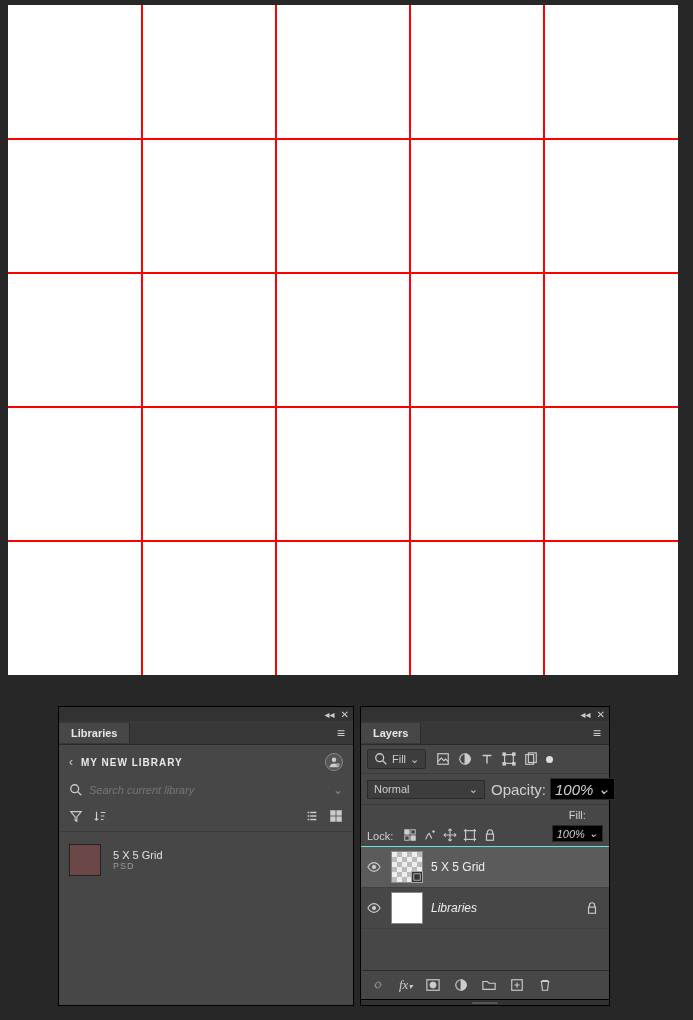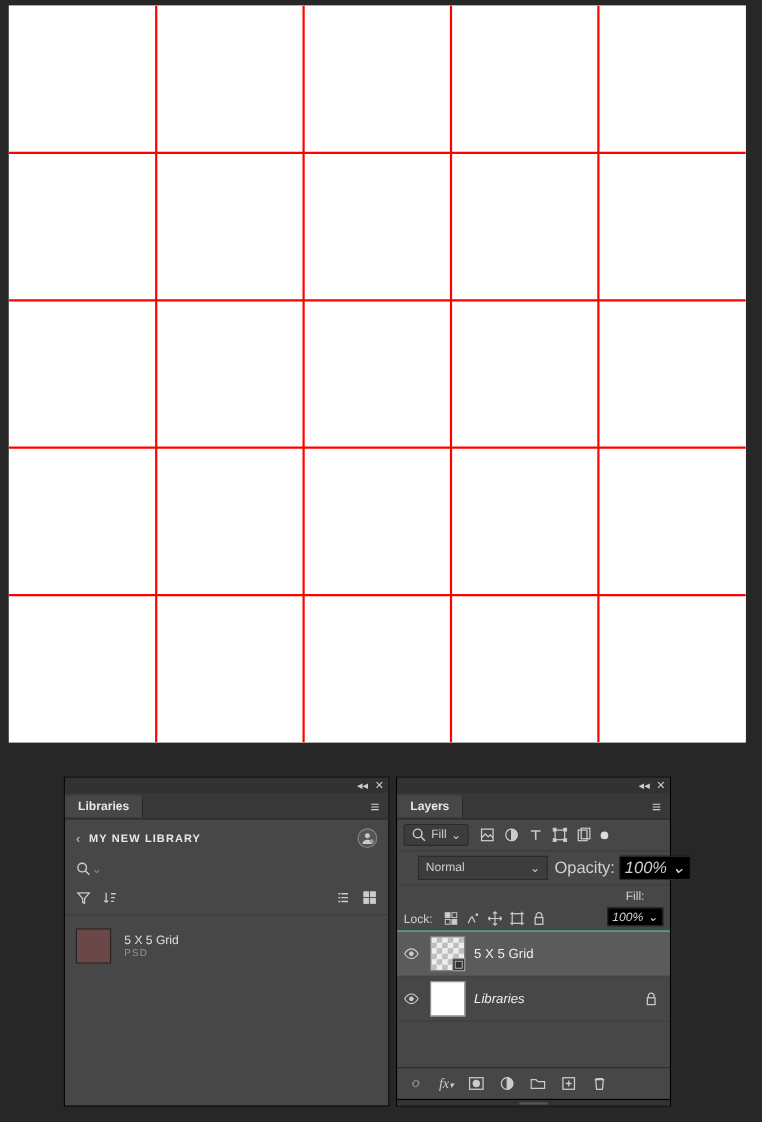--- a/index.html
+++ b/index.html
@@ -122,21 +122,21 @@
   .lyr-row{
     display:flex;align-items:center;gap:6px;
     padding:4px 6px;border-bottom:1px solid #3b3b3b;
   }
   .kind-select{
     display:flex;align-items:center;gap:4px;
     background:#3d3d3d;border:1px solid #2b2b2b;
     padding:2px 6px;border-radius:2px;font-size:11px;
   }
   .icongroup{display:flex;gap:8px;margin-left:4px;color:#d0d0d0;align-items:center;}
-  .blend-row{display:flex;padding:4px 19px;gap:6px;border-bottom:1px solid #3b3b3b;}
+  .blend-row{display:flex;align-items:center;padding:4px 6px;gap:6px;border-bottom:1px solid #3b3b3b;}
   .blend-select{flex:0 0 118px;display:flex;align-items:center;justify-content:space-between;background:#3d3d3d;border:1px solid #2b2b2b;padding:2px 6px;font-size:11px;}
   .opac{display:flex;align-items:center;gap:4px;color:#d0d0d0;font-size:15px;}
   .pct{display:flex;align-items:center;gap:4px;background:#000000;border:1px solid #2b2b2b;padding:1px 4px;font-style:italic;}
   .lock-row{display:flex;align-items:flex-end;padding:4px 6px;gap:6px;border-bottom:1px solid #5eead4;color:#d0d0d0;font-size:11px;}
   .lock-row .icongroup{gap:6px;}
   .lock-row .fill{margin-left:auto;display:flex;align-items:center;gap:4px;flex-direction:column;}
 
   .layer{
     display:flex;align-items:center;
     padding:4px 6px;gap:8px;
@@ -225,20 +225,21 @@
             <path d="M13 11v2M12 12h2" stroke="#ccc" stroke-width="1"></path>
           </svg>
       </div>
     </div>
 
     <div class="search-row">
       <svg class="icon" viewBox="0 0 16 16">
           <circle cx="6.5" cy="6.5" r="4.5" fill="none" stroke-width="1.5"></circle>
           <line x1="10" y1="10" x2="14" y2="14" stroke-width="1.5"></line>
         </svg>
+      <input placeholder="Search current library" style="">
       <span class="chev">⌄</span>
     </div>
 
     <div class="filter-row">
       <div class="ficons">
         <svg class="icon" viewBox="0 0 16 16">
             <path d="M2 3h12L9 9v5l-2-1V9z" fill="none" stroke-width="1.3"></path>
           </svg>
         <svg class="icon" viewBox="0 0 16 16">
             <path d="M4 3v10M4 13l-2-2M4 13l2-2 M9 4h5M9 8h4M9 12h3" stroke-width="1.3" fill="none"></path>

